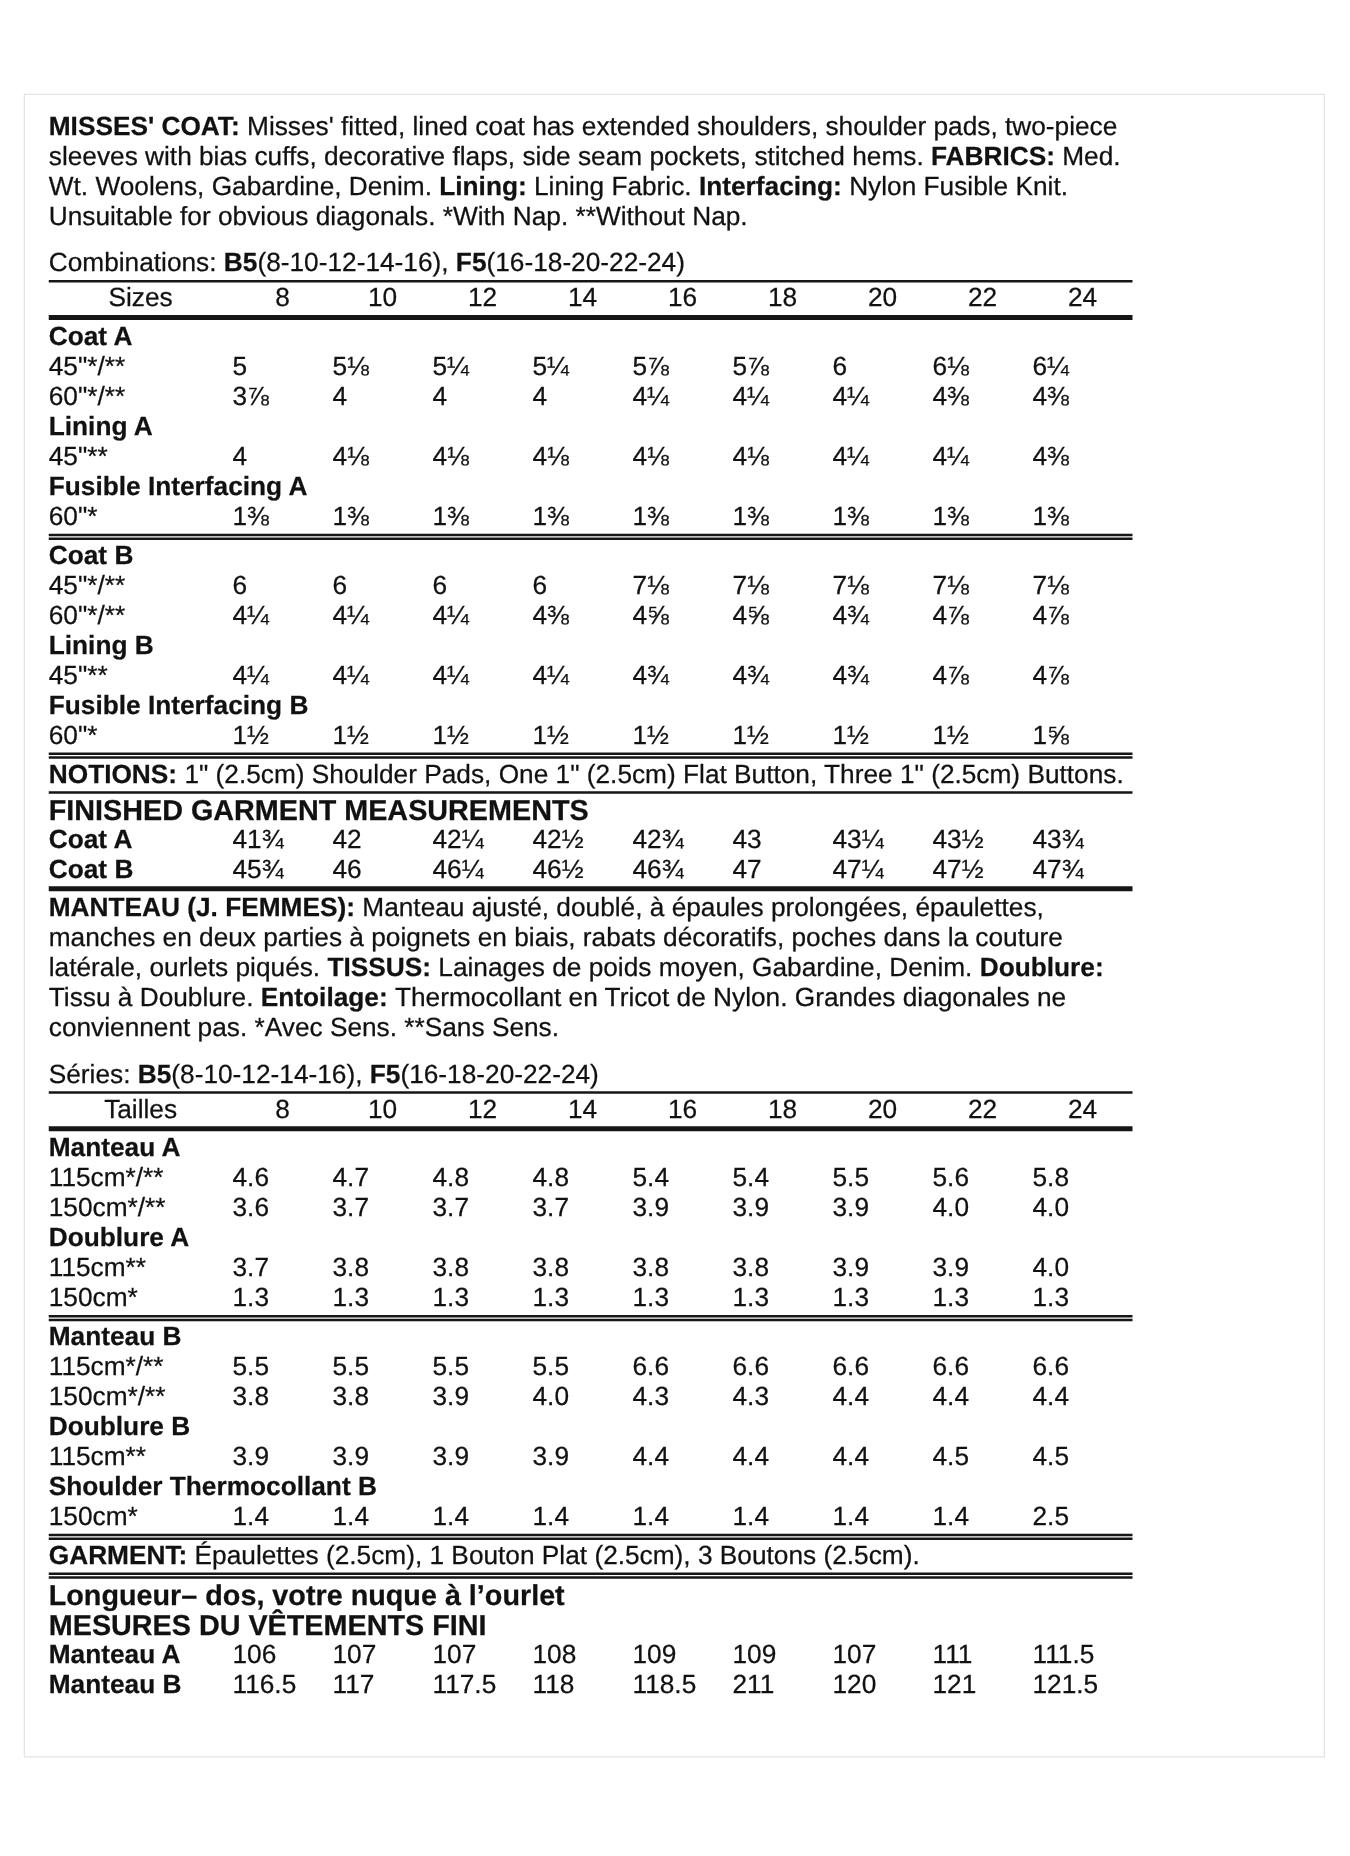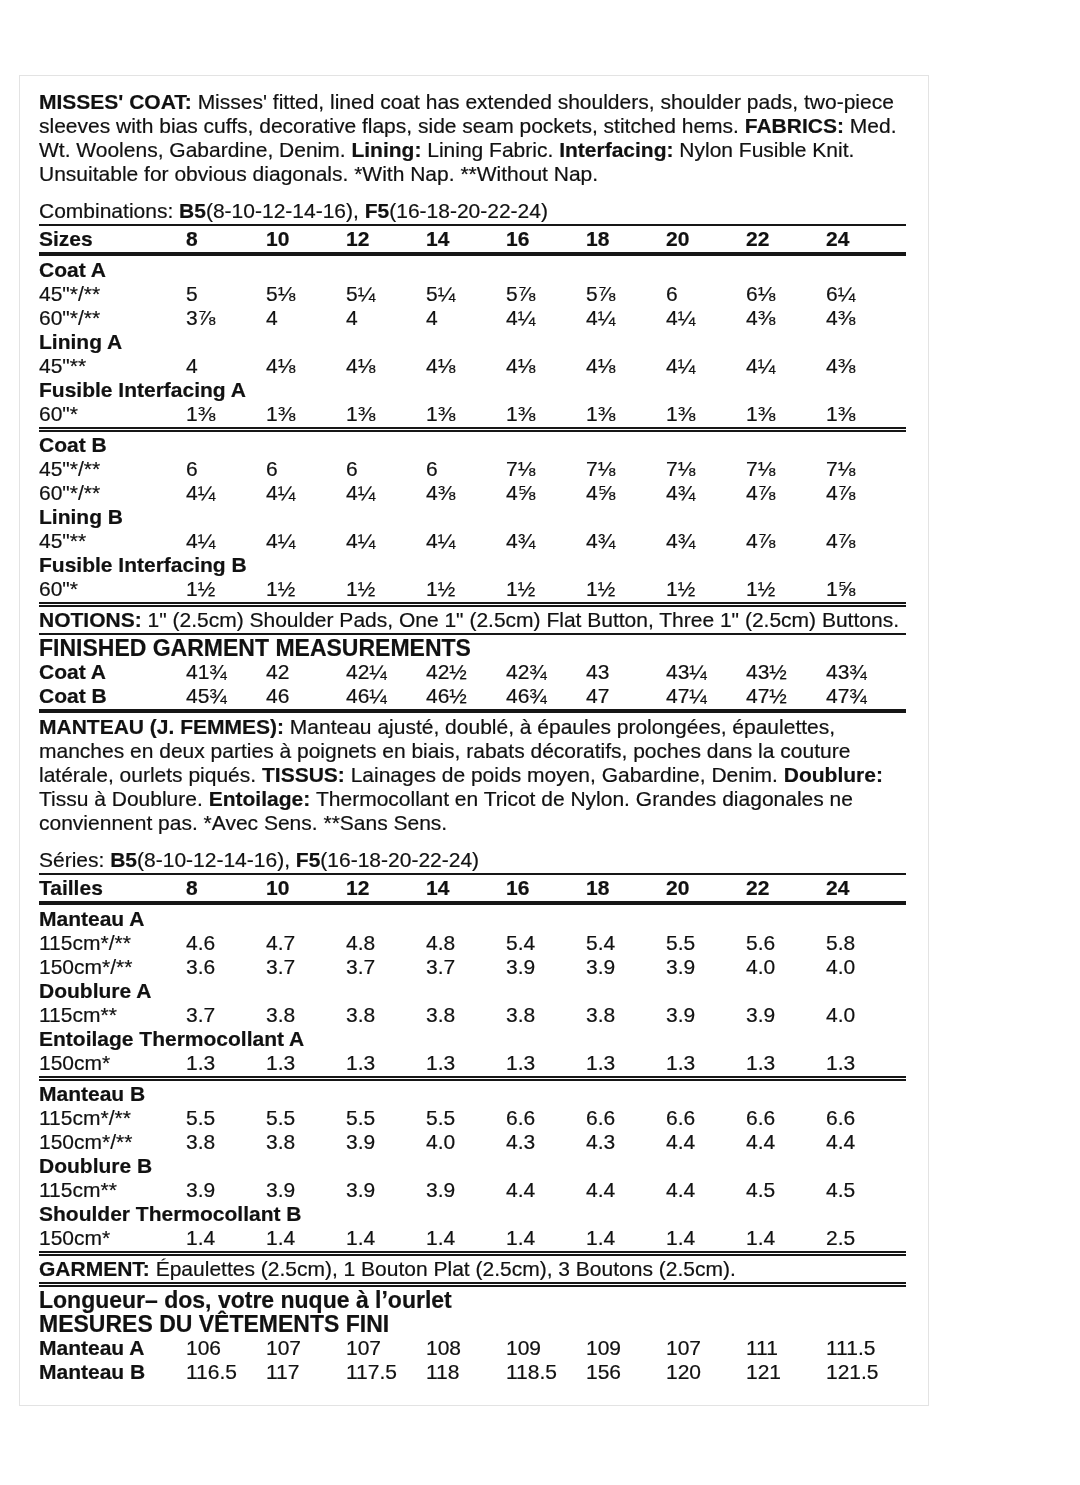--- a/index.html
+++ b/index.html
@@ -3,32 +3,32 @@
 <meta charset="utf-8">
 <style>
   html,body{margin:0;padding:0;background:#ffffff;}
   body{
     width:1080px;height:1485px;overflow:hidden;
     font-family:"Liberation Sans","DejaVu Sans",sans-serif;
     color:#111;
     -webkit-text-stroke:.2px;
   }
   .page{
-    position:absolute;left:19px;top:75px;width:910px;min-height:1331px;
+    position:absolute;left:19px;top:75px;width:1041px;min-height:1331px;
     background:#fff;border:1px solid #e3e3e3;box-sizing:border-box;
     padding:14px 8px 16px 19px;
   }
   .content{width:867px;}
   .para{margin:0;font-size:21px;line-height:24px;letter-spacing:0;}
   .para .b{font-weight:bold;}
   .gap-top{margin-top:13px;}
   .trow{display:flex;height:24px;line-height:24px;font-size:21px;white-space:nowrap;}
   .tlabel{width:147px;flex:none;}
   .tcell{width:80px;flex:none;}
-  .thead .tlabel,.thead .tcell{font-weight:bold;}
+  .thead .tlabel,.thead .tcell{font-weight:normal;text-align:center;}
   .glabel{font-weight:bold;}
   .b{font-weight:bold;}
   .heading{font-weight:bold;font-size:23px;line-height:24px;}
   .rule{border-top:2px solid #161616;margin:1px 0;}
   .rule.thick{border-top-width:4px;margin:1px 0 2px;}
   .rule.dbl{border-top:5px double #161616;margin:1px 0;}
 </style>
 </head>
 <body>
 
@@ -243,21 +243,20 @@
           <span class="tcell">3.7</span>
           <span class="tcell">3.8</span>
           <span class="tcell">3.8</span>
           <span class="tcell">3.8</span>
           <span class="tcell">3.8</span>
           <span class="tcell">3.8</span>
           <span class="tcell">3.9</span>
           <span class="tcell">3.9</span>
           <span class="tcell">4.0</span>
         </div>
-        <div class="trow glabel">Entoilage Thermocollant A</div>
         <div class="trow">
           <span class="tlabel">150cm*</span>
           <span class="tcell">1.3</span>
           <span class="tcell">1.3</span>
           <span class="tcell">1.3</span>
           <span class="tcell">1.3</span>
           <span class="tcell">1.3</span>
           <span class="tcell">1.3</span>
           <span class="tcell">1.3</span>
           <span class="tcell">1.3</span>
@@ -336,21 +335,21 @@
           <span class="tcell">111</span>
           <span class="tcell">111.5</span>
         </div>
         <div class="trow">
           <span class="tlabel b">Manteau B</span>
           <span class="tcell">116.5</span>
           <span class="tcell">117</span>
           <span class="tcell">117.5</span>
           <span class="tcell">118</span>
           <span class="tcell">118.5</span>
-          <span class="tcell">156</span>
+          <span class="tcell">211</span>
           <span class="tcell">120</span>
           <span class="tcell">121</span>
           <span class="tcell">121.5</span>
         </div>
       </div>
 
   </div>
 </div>
 
 </body></html>

